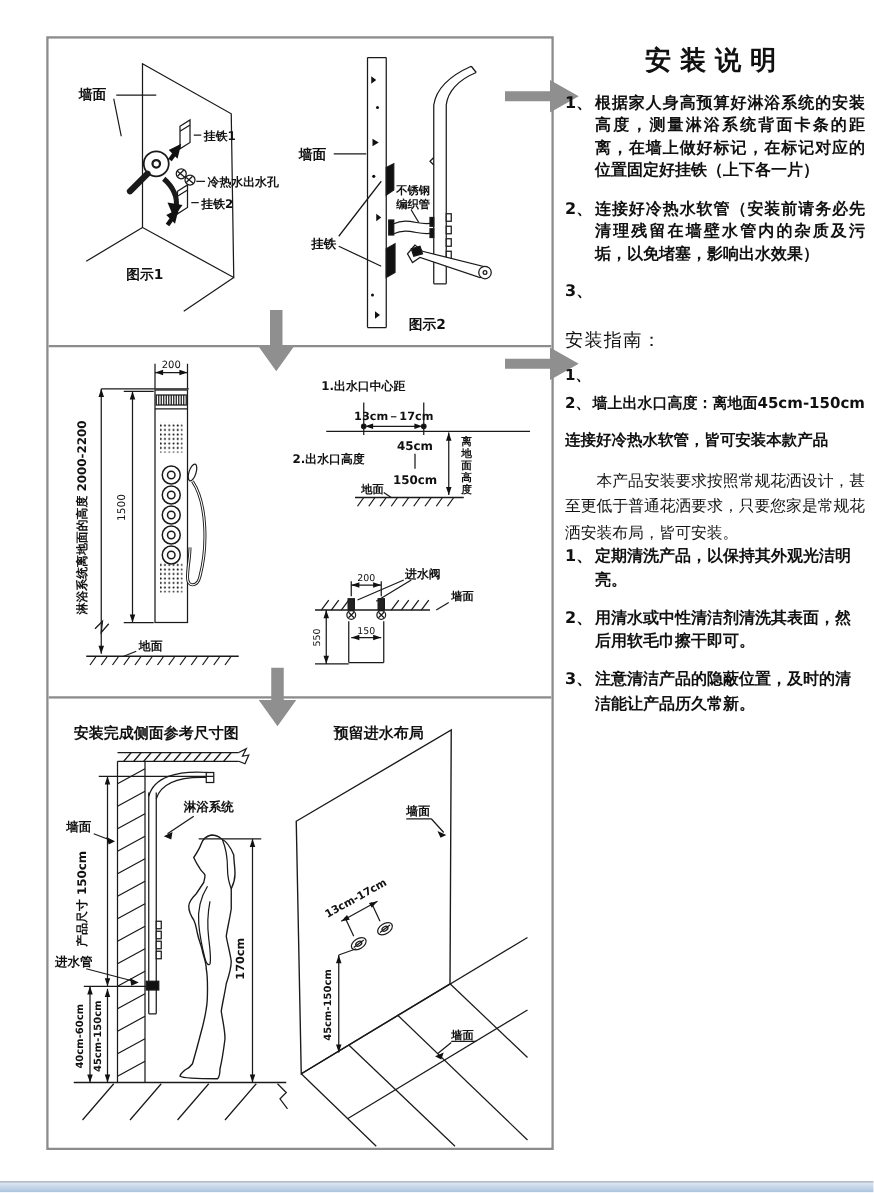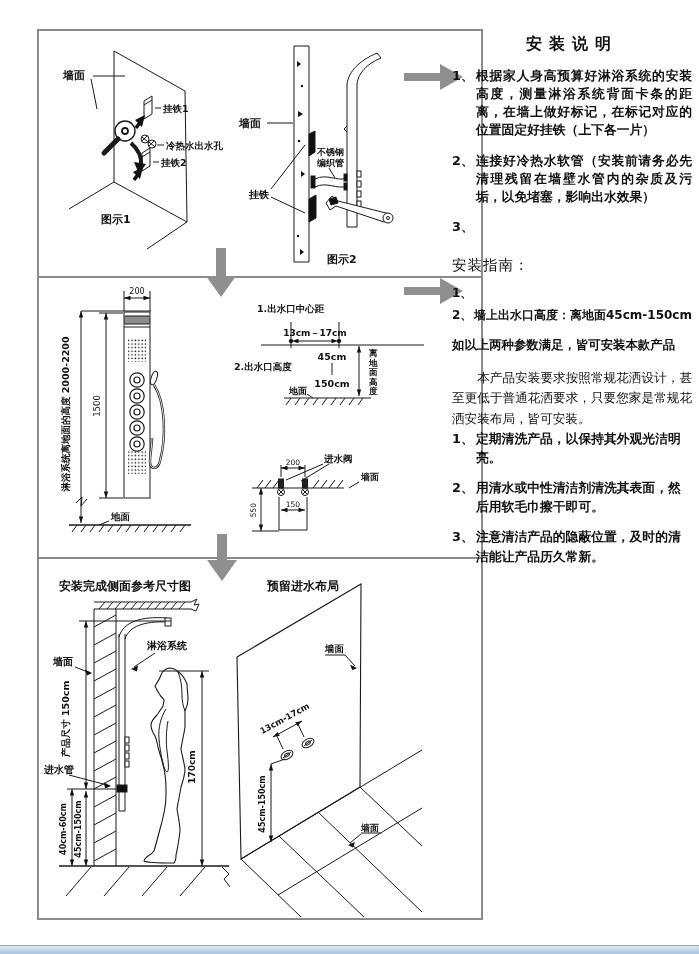--- a/index.html
+++ b/index.html
@@ -1,30 +1,30 @@
 <!DOCTYPE html>
 <html><head>
 <meta charset="utf-8">
 <style>
   html,body{margin:0;padding:0;background:#fff;}
   #page{position:relative;width:699px;height:954px;background:#fff;overflow:hidden;
         font-family:"DejaVu Sans",sans-serif;color:#111;}
   
-  #frame{position:absolute;left:37px;top:29px;width:446px;height:891px;
+  #frame{position:absolute;left:37px;top:29px;width:406px;height:891px;
          border:2px solid #8c8c8c;box-sizing:border-box;display:flex;flex-direction:column;}
   .panel{position:relative;background:#fff;}
   #panel1{height:245px;border-bottom:2px solid #8c8c8c;}
   #panel2{height:279px;border-bottom:2px solid #8c8c8c;}
   #panel3{flex:1;}
   svg{display:block;}
   svg text{font-family:"DejaVu Sans",sans-serif;fill:#111;}
   .lbl{font-weight:bold;}
   
   #rightcol{position:absolute;left:452px;top:34px;width:240px;}
-  #rc-title{font-size:16px;font-weight:bold;letter-spacing:7px;text-align:center;margin:0 0 12px 0;}
+  #rc-title{font-size:21px;font-weight:bold;letter-spacing:7px;text-align:center;margin:0 0 12px 0;}
   .item{display:flex;font-size:12.8px;font-weight:600;line-height:1.42;margin-bottom:12px;}
   .item .num{width:24px;flex:none;}
   .item .txt{flex:1;text-align:justify;}
   .g-head{font-size:14.5px;font-weight:normal;margin:20px 0 9px 0;letter-spacing:1px;}
   .g-item{display:flex;font-size:12px;font-weight:600;line-height:1.5;margin-bottom:4px;}
   .g-item .num{width:22px;flex:none;}
   .g-note{font-size:12.4px;font-weight:bold;margin:13px 0 10px 0;}
   .g-para{font-size:12.6px;font-weight:400;line-height:1.6;text-indent:2em;margin:14px 0 0 0;text-align:justify;}
   .m-head{font-size:14.5px;font-weight:bold;margin:24px 0 12px 0;letter-spacing:1px;}
   .m-item{display:flex;font-size:12.8px;font-weight:600;line-height:1.5;margin-bottom:11px;}
@@ -379,21 +379,21 @@
     </div>
 
     <div class="g-head">安装指南：</div>
     <div class="g-item">
       <span class="num">1、</span>
     </div>
     <div class="g-item">
       <span class="num">2、</span>
       <span class="txt">墙上出水口高度：离地面45cm-150cm</span>
     </div>
-    <div class="g-note">如以上两种参数满足，皆可安装本款产品</div>
+    <div class="g-note">连接好冷热水软管，皆可安装本款产品</div>
     <div class="g-para">本产品安装要求按照常规花洒设计，甚至更低于普通花洒要求，只要您家是常规花洒安装布局，皆可安装。</div>
 
     <div class="m-item">
       <span class="num">1、</span>
       <span class="txt">定期清洗产品，以保持其外观光洁明亮。</span>
     </div>
     <div class="m-item">
       <span class="num">2、</span>
       <span class="txt">用清水或中性清洁剂清洗其表面，然后用软毛巾擦干即可。</span>
     </div>

